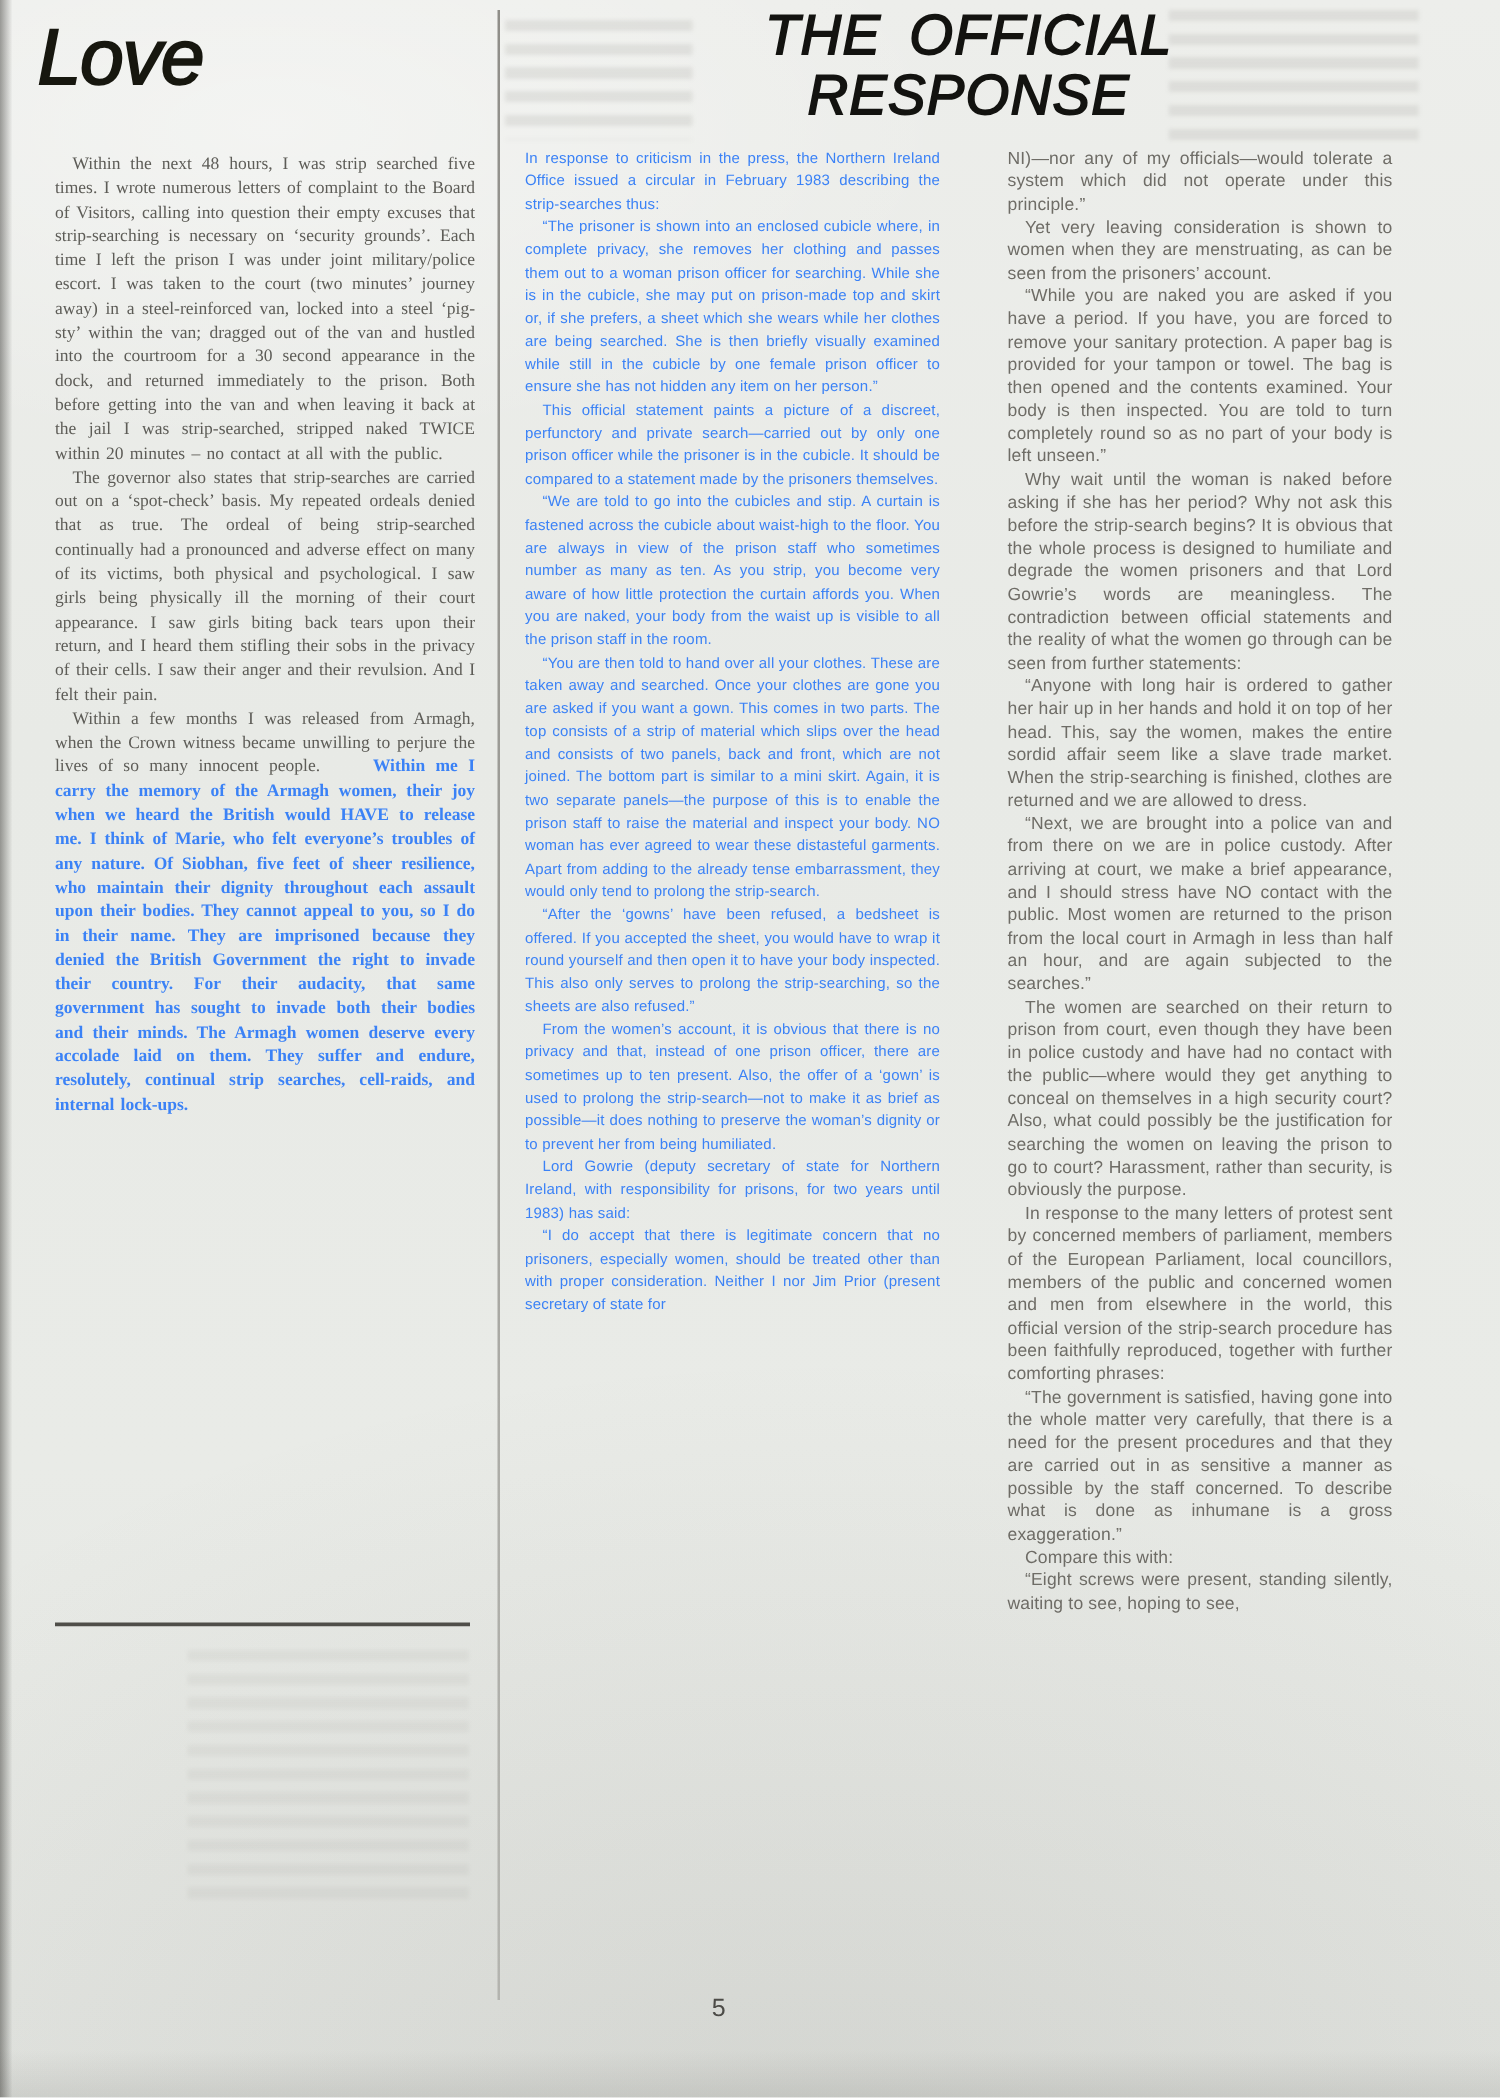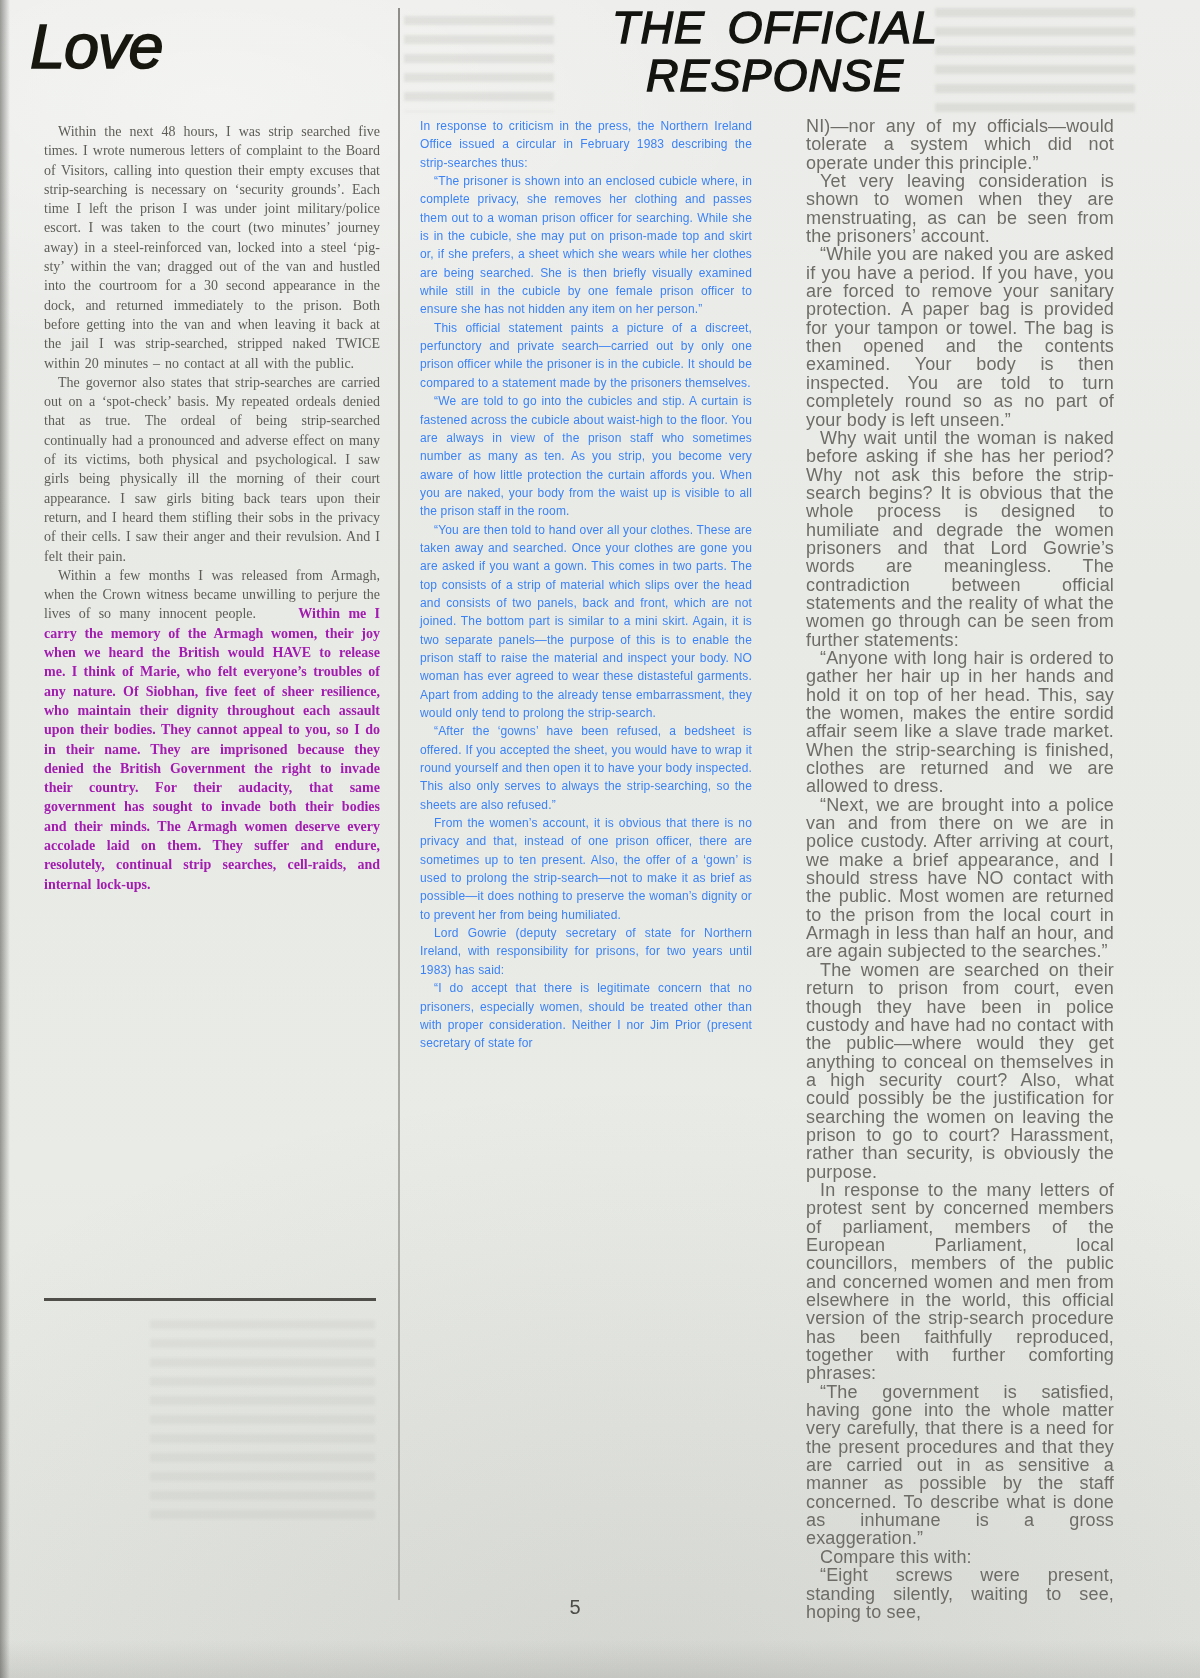--- a/index.html
+++ b/index.html
@@ -40,24 +40,24 @@
     left:44px;top:122px;width:336px;
     font-family:Liberation Serif, serif;
     font-size:14px;line-height:19.3px;color:#5d5c57;word-spacing:1.5px;
   }
   .col-mid{
     left:420px;top:117px;width:332px;
     font-size:12px;line-height:18.35px;color:#3b82f6;letter-spacing:0.15px;
   }
   .col-right{
     left:806px;top:117px;width:308px;
-    font-size:18px;line-height:18.35px;color:#6e6c66;letter-spacing:0.15px;
+    font-size:14px;line-height:18.35px;color:#6e6c66;letter-spacing:0.15px;
   }
   .b{font-weight:bold;color:#4e4d48;}
-  .col-left .b{color:#a21caf;margin-left:34px;}
+  .col-left .b{color:#3b82f6;margin-left:34px;}
   .i{}
   .column-divider{
     position:absolute;left:398px;top:8px;width:2px;height:1592px;
     background:linear-gradient(180deg, rgba(110,108,102,0.75), rgba(110,108,102,0.55) 60%, rgba(110,108,102,0.35));
   }
   .section-rule{
     position:absolute;left:44px;top:1298px;width:332px;height:3px;background:#4f4e49;
   }
   .page-number{
     position:absolute;left:545px;top:1596px;width:60px;text-align:center;
@@ -95,21 +95,21 @@
   </div>
 
 <div class="section-rule"></div>
 
 <div class="col col-mid">
     <p><span>In response to criticism in the press, the Northern Ireland Office issued a circular in February 1983 describing the strip-searches thus:</span></p>
     <p class="indent"><span>“The prisoner is shown into an enclosed cubicle where, in complete privacy, she removes her clothing and passes them out to a woman prison officer for searching. While she is in the cubicle, she may put on prison-made top and skirt or, if she prefers, a sheet which she wears while her clothes are being searched. She is then briefly visually examined while still in the cubicle by one female prison officer to ensure she has not hidden any item on her person.”</span></p>
     <p class="indent"><span>This official statement paints a picture of a discreet, perfunctory and private search—carried out by only </span><span class="i">one</span><span> prison officer while the prisoner is </span><span class="i">in the</span><span> cubicle. It should be compared to a statement made by the prisoners themselves.</span></p>
     <p class="indent"><span>“We are told to go into the cubicles and stip. A curtain is fastened across the cubicle about waist-high to the floor. You are always in view of the prison staff who sometimes number as many as ten. As you strip, you become very aware of how little protection the curtain affords you. When you are naked, your body from the waist up is visible to all the prison staff in the room.</span></p>
     <p class="indent"><span>“You are then told to hand over all your clothes. These are taken away and searched. Once your clothes are gone you are asked if you want a gown. This comes in two parts. The top consists of a strip of material which slips over the head and consists of two panels, back and front, which are not joined. The bottom part is similar to a mini skirt. Again, it is two separate panels—the purpose of this is to enable the prison staff to raise the material and inspect your body. NO woman has ever agreed to wear these distasteful garments. Apart from adding to the already tense embarrassment, they would only tend to prolong the strip-search.</span></p>
-    <p class="indent"><span>“After the ‘gowns’ have been refused, a bedsheet is offered. If you accepted the sheet, you would have to wrap it round yourself and then open it to have your body inspected. This also only serves to always the strip-searching, so the sheets are also refused.”</span></p>
+    <p class="indent"><span>“After the ‘gowns’ have been refused, a bedsheet is offered. If you accepted the sheet, you would have to wrap it round yourself and then open it to have your body inspected. This also only serves to prolong the strip-searching, so the sheets are also refused.”</span></p>
     <p class="indent"><span>From the women’s account, it is obvious that there is no privacy and that, instead of </span><span class="i">one</span><span> prison officer, there are sometimes up to </span><span class="i">ten</span><span> present. Also, the offer of a ‘gown’ is used to prolong the strip-search—not to make it as brief as possible—it does nothing to preserve the woman’s dignity or to prevent her from being humiliated.</span></p>
     <p class="indent"><span>Lord Gowrie (deputy secretary of state for Northern Ireland, with responsibility for prisons, for two years until 1983) has said:</span></p>
     <p class="indent"><span>“I do accept that there is legitimate concern that no prisoners, especially women, should be treated other than with proper consideration. Neither I nor Jim Prior (present secretary of state for</span></p>
   </div>
 
 <div class="col col-right">
     <p><span>NI)—nor any of my officials—would tolerate a system which did not operate under this principle.”</span></p>
     <p class="indent"><span>Yet very leaving consideration is shown to women when they are menstruating, as can be seen from the prisoners’ account.</span></p>
     <p class="indent"><span>“While you are naked you are asked if you have a period. If you have, you are forced to remove your sanitary protection. A paper bag is provided for your tampon or towel. The bag is then opened and the contents examined. Your body is then inspected. You are told to turn completely round so as no part of your body is left unseen.”</span></p>
     <p class="indent"><span>Why wait until the woman is naked before asking if she has her period? Why not ask this before the strip-search begins? It is obvious that the whole process is designed to humiliate and degrade the women prisoners and that Lord Gowrie’s words are meaningless. The contradiction between official statements and the reality of what the women go through can be seen from further statements:</span></p>

